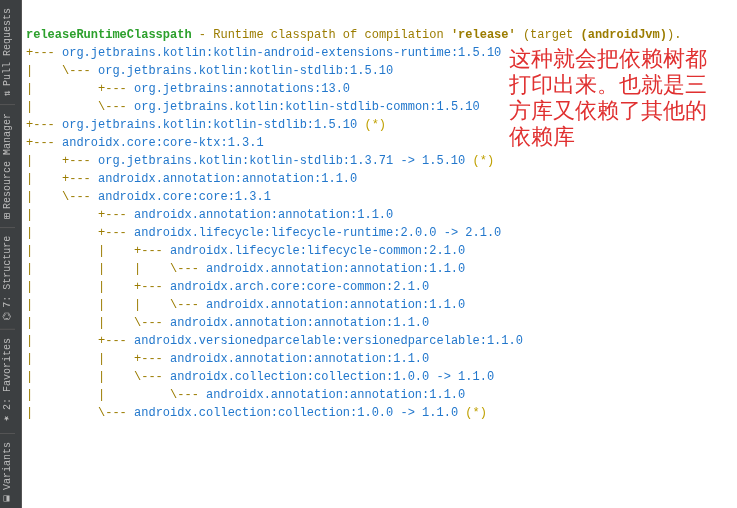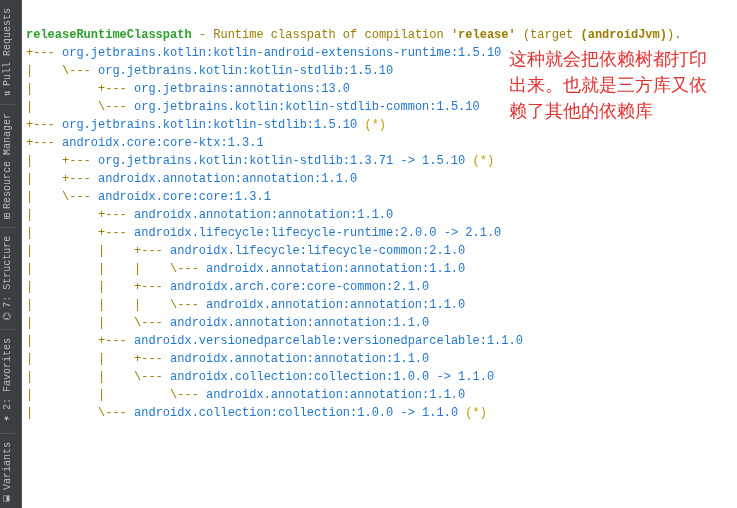--- a/index.html
+++ b/index.html
@@ -66,21 +66,21 @@
     .tree .line { white-space: pre; }
     .tree .gold { color: #9b7c00; }
     .tree .yellow { color: #bfa000; }
     .annotation {
       position: absolute;
       right: 18px;
       top: 30px;
       width: 210px;
       color: #e03030;
       font-family: "Microsoft YaHei", sans-serif;
-      font-size: 18px;
+      font-size: 22px;
       line-height: 26px;
     }
   </style>
 </head>
 <body>
 
 <div class="sidebar">
   <div class="tab">
     <span class="icon">⇅</span>
     <span>Pull Requests</span>

